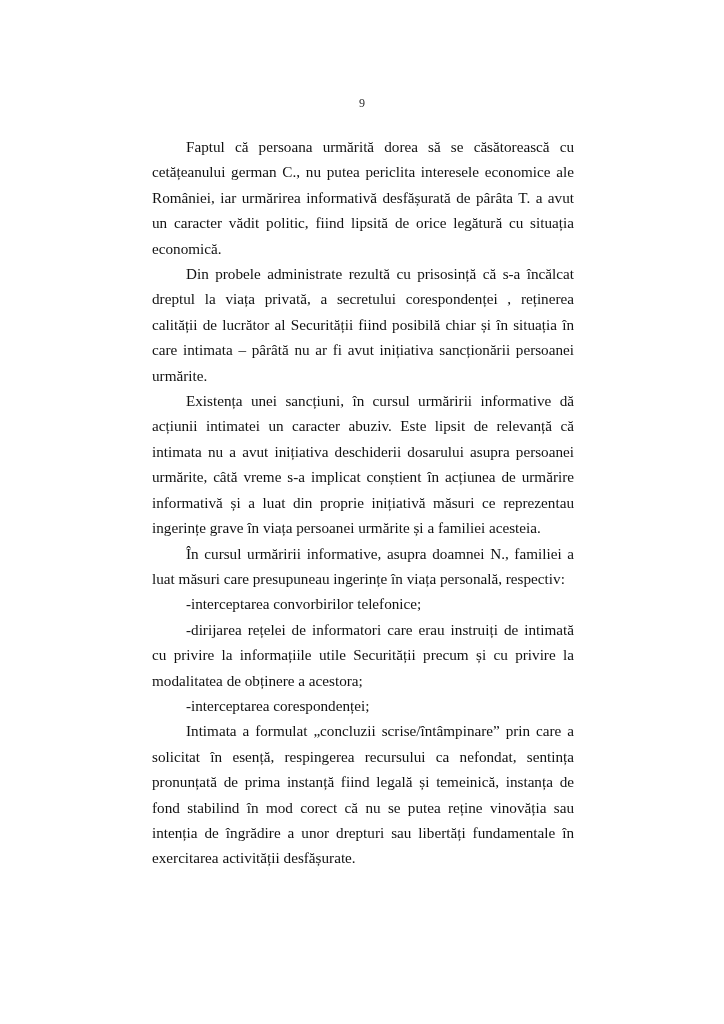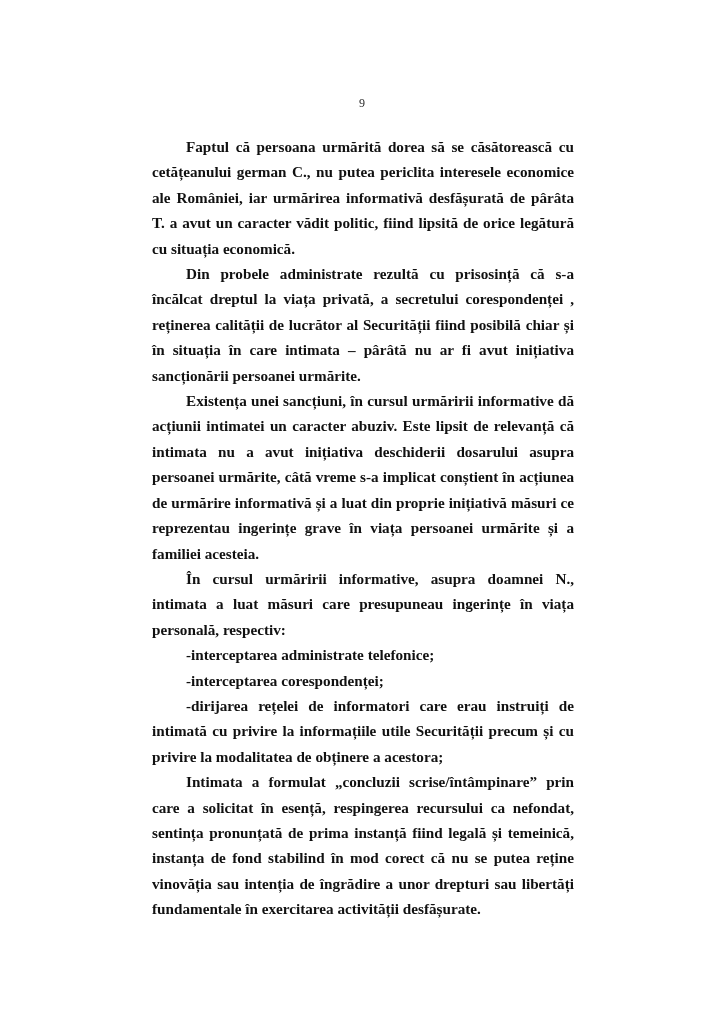--- a/index.html
+++ b/index.html
@@ -40,34 +40,33 @@
   .body-text p {
     margin: 0;
     text-indent: 34px;
     text-align: justify;
   }
   .body-text p.listitem {
     text-indent: 34px;
   }
   .last-line-left {
     text-align-last: left;
-    font-weight: bold;
   }
 </style>
 </head>
 <body>
 
 <div class="page">
 
   <div class="page-number">9</div>
 
   <div class="body-text">
     <p class="last-line-left">Faptul că persoana urmărită dorea să se căsătorească cu cetățeanului german C., nu putea periclita interesele economice ale României, iar urmărirea informativă desfășurată de pârâta T.  a avut un caracter vădit politic, fiind lipsită de orice legătură cu situația economică.</p>
     <p class="last-line-left">Din probele administrate rezultă cu prisosință că s-a încălcat dreptul la viața privată, a secretului corespondenței , reținerea calității de lucrător al Securității fiind posibilă chiar și în situația în care intimata – pârâtă nu ar fi avut inițiativa sancționării persoanei urmărite.</p>
     <p class="last-line-left">Existența unei sancțiuni, în cursul urmăririi  informative dă acțiunii intimatei un caracter abuziv. Este lipsit de relevanță că intimata nu a avut inițiativa deschiderii dosarului asupra persoanei urmărite, câtă vreme s-a implicat conștient în acțiunea de urmărire informativă și a luat din proprie inițiativă măsuri ce reprezentau ingerințe grave în viața persoanei  urmărite și a familiei acesteia.</p>
-    <p class="last-line-left">În cursul urmăririi informative, asupra doamnei N., intimata a luat măsuri care presupuneau ingerințe în viața personală, respectiv:</p>
-    <p class="listitem last-line-left">-interceptarea administrate telefonice;</p>
+    <p class="last-line-left">În cursul urmăririi informative, asupra doamnei N., familiei a luat măsuri care presupuneau ingerințe în viața personală, respectiv:</p>
+    <p class="listitem last-line-left">-interceptarea convorbirilor telefonice;</p>
+    <p class="listitem last-line-left">-dirijarea rețelei de informatori care erau instruiți de intimată cu privire  la informațiile utile Securității precum și cu privire la modalitatea de obținere a acestora;</p>
     <p class="listitem last-line-left">-interceptarea corespondenței;</p>
-    <p class="listitem last-line-left">-dirijarea rețelei de informatori care erau instruiți de intimată cu privire  la informațiile utile Securității precum și cu privire la modalitatea de obținere a acestora;</p>
     <p class="last-line-left">Intimata a  formulat „concluzii scrise/întâmpinare” prin care a solicitat în esență, respingerea recursului ca nefondat, sentința pronunțată de prima instanță fiind legală și temeinică, instanța de fond stabilind în mod corect că nu se putea reține vinovăția sau intenția de îngrădire a unor drepturi sau libertăți fundamentale în exercitarea activității desfășurate.</p>
   </div>
 
 </div>
 
 </body></html>

